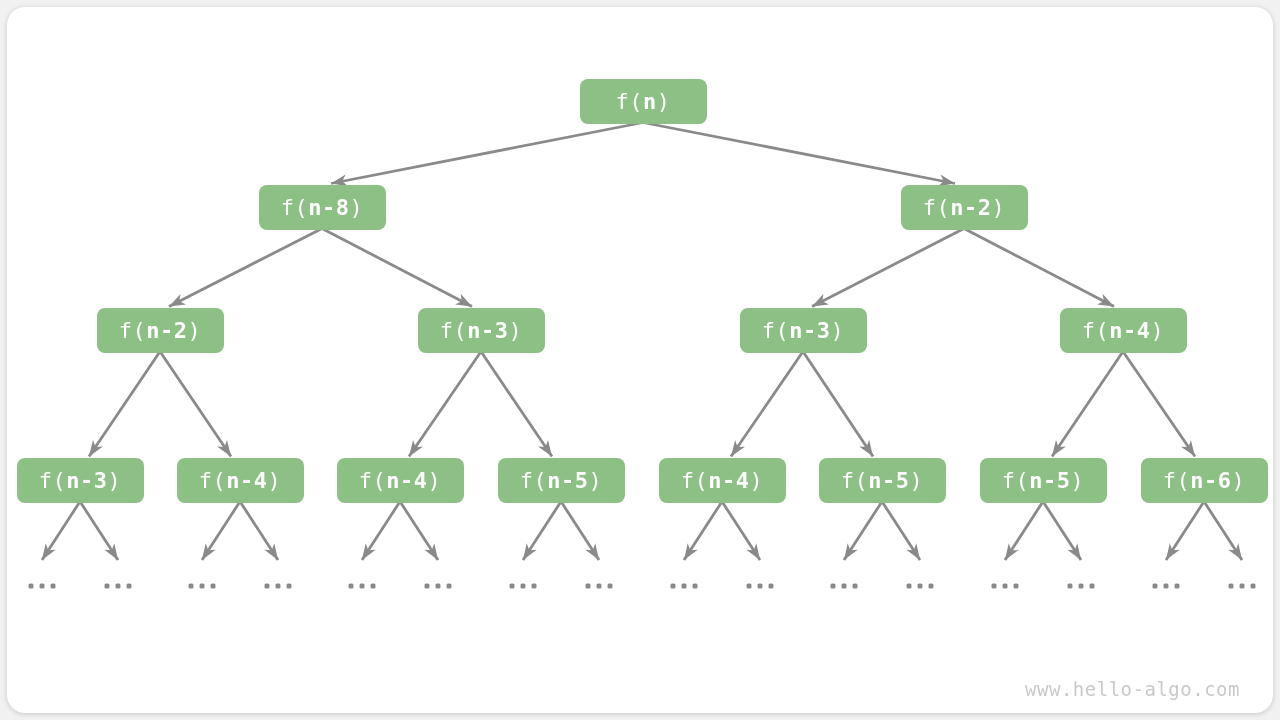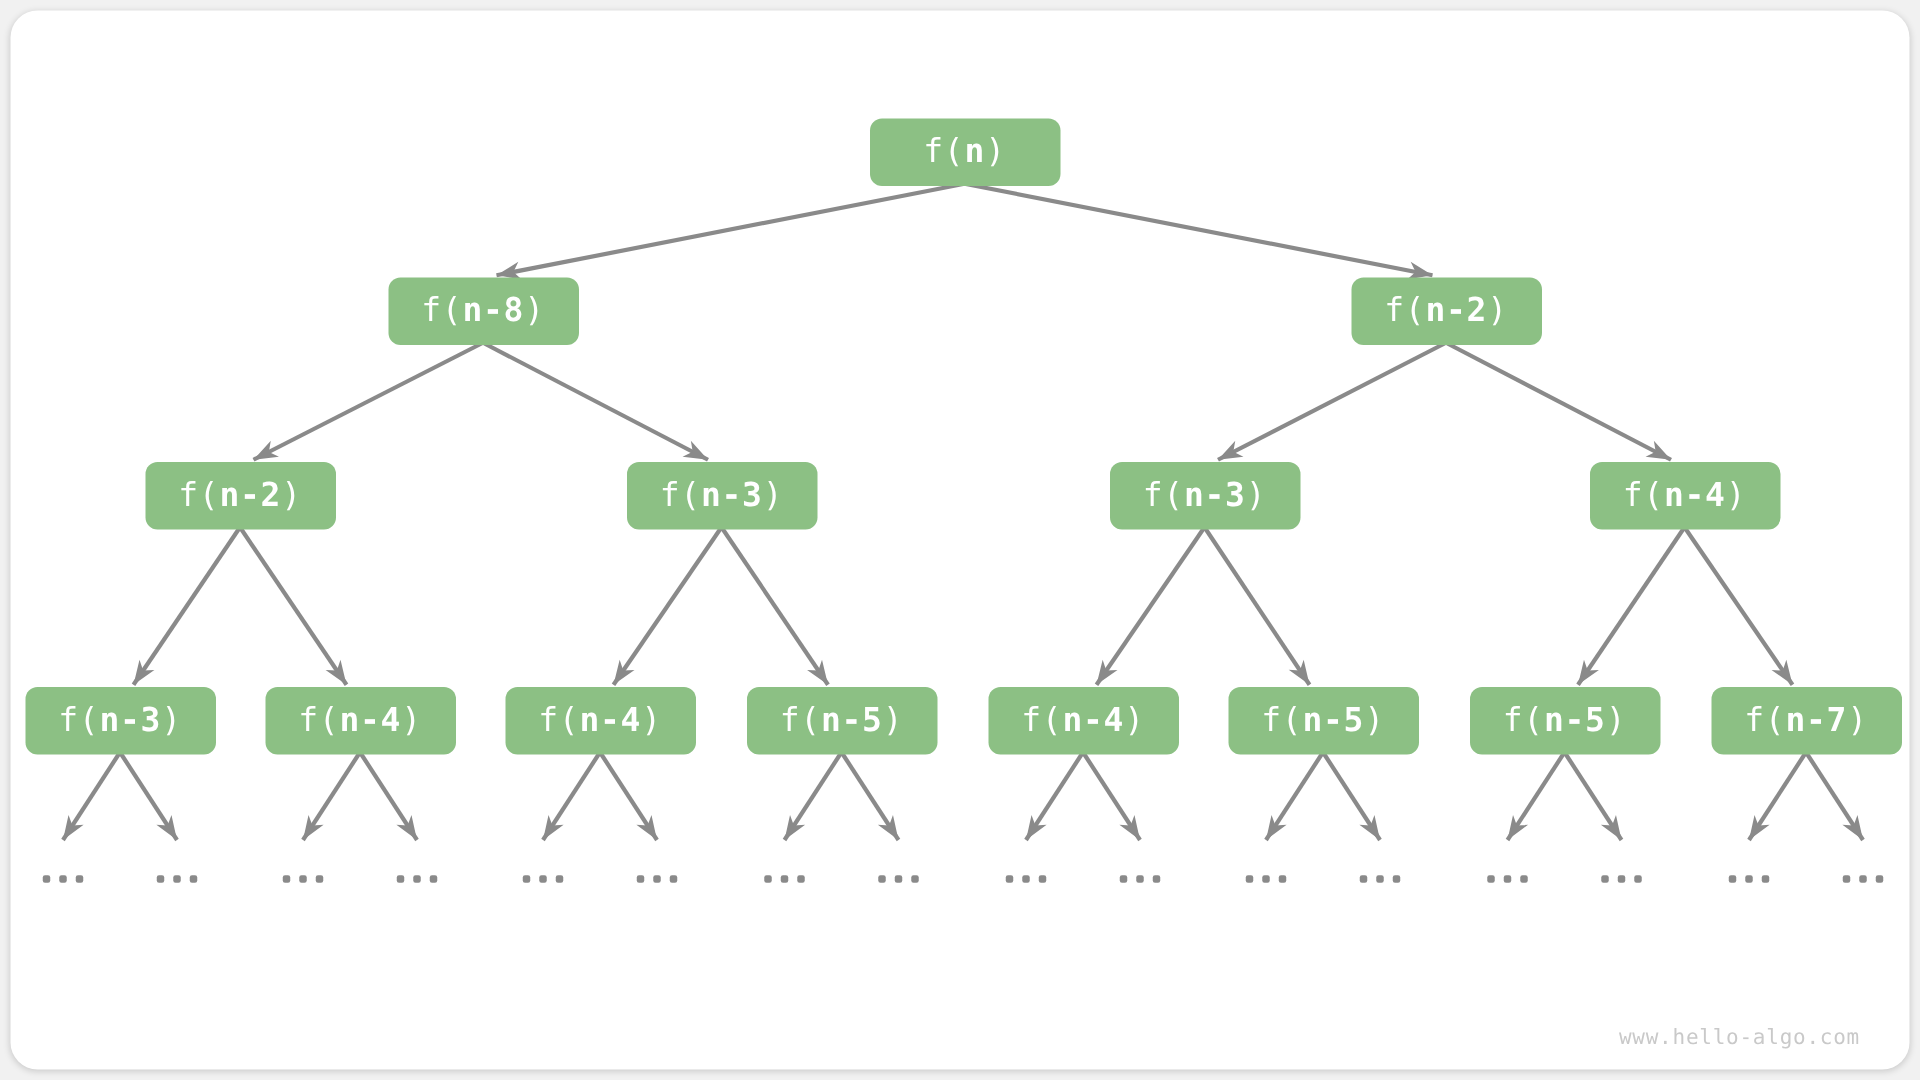--- a/index.html
+++ b/index.html
@@ -46,21 +46,21 @@
     transform: translate(-50%, -50%);
   }
   .ellipsis .dot {
     width: 5px; height: 5px;
     border-radius: 1.5px;
     background: var(--dot, #8a8a8a);
   }
   .watermark {
     position: absolute;
     right: 40px; bottom: 20px;
-    font-size: 14px;
+    font-size: 19px;
     color: var(--wm, #c9c9c9);
     letter-spacing: 0.5px;
   }
 </style>
 </head>
 <body>
 
 <div class="stage">
   <div class="card"></div>
 
@@ -170,21 +170,21 @@
         <span class="fx-var">n-5</span>
         <span class="fx-post">)</span>
       </div>
       <div class="node" style="left: 979.5px; top: 457.5px; width: 127px; height: 45px; border-radius: 8px; font-size: 22px;">
         <span class="fx-pre">f(</span>
         <span class="fx-var">n-5</span>
         <span class="fx-post">)</span>
       </div>
       <div class="node" style="left: 1140.5px; top: 457.5px; width: 127px; height: 45px; border-radius: 8px; font-size: 22px;">
         <span class="fx-pre">f(</span>
-        <span class="fx-var">n-7</span>
+        <span class="fx-var">n-6</span>
         <span class="fx-post">)</span>
       </div>
     </div>
   <div id="ellipsis-layer">
       <div class="ellipsis" style="left: 42px; top: 586px;">
         <span class="dot"></span>
         <span class="dot"></span>
         <span class="dot"></span>
       </div>
       <div class="ellipsis" style="left: 118px; top: 586px;">

